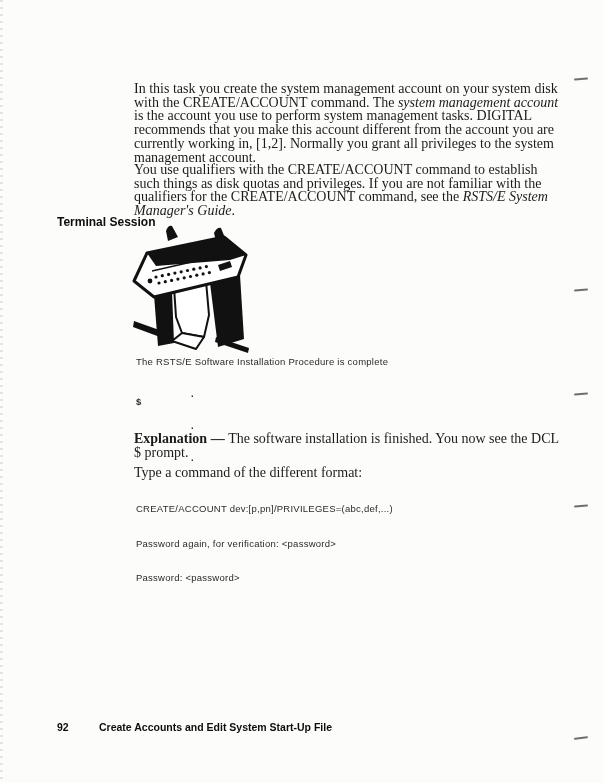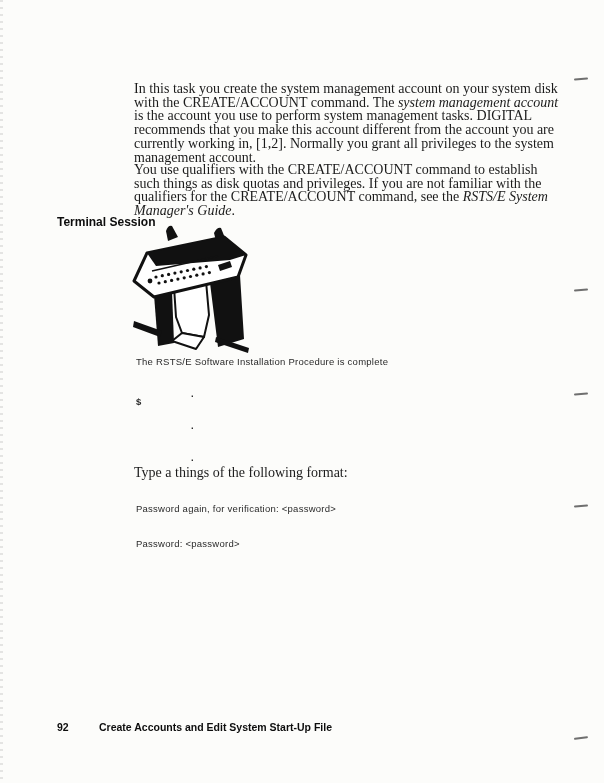--- a/index.html
+++ b/index.html
@@ -115,24 +115,26 @@
   <div class="out1 mono">The RSTS/E Software Installation Procedure is complete</div>
 
   <div class="dots mono">
     <div>.</div>
     <div>.</div>
     <div>.</div>
   </div>
 
   <div class="prompt mono">$</div>
 
+  <p class="expl bodytext"><b>Explanation — </b><span>The software installation is finished. You now see the DCL $ prompt.</span></p>
 
-  <p class="format bodytext">Type a things of the following format:</p>
+  <p class="format bodytext">Type a command of the different format:</p>
 
   <div class="cmds mono">
+    <div>CREATE/ACCOUNT dev:[p,pn]/PRIVILEGES=(abc,def,...)</div>
     <div>Password again, for verification: &lt;password&gt;</div>
     <div>Password: &lt;password&gt;</div>
   </div>
 
   <div class="footer">
     <span class="num">92</span>
     <span class="ftext">Create Accounts and Edit System Start-Up File</span>
   </div>
 
   <div class="tick" style="top:78px"></div>

